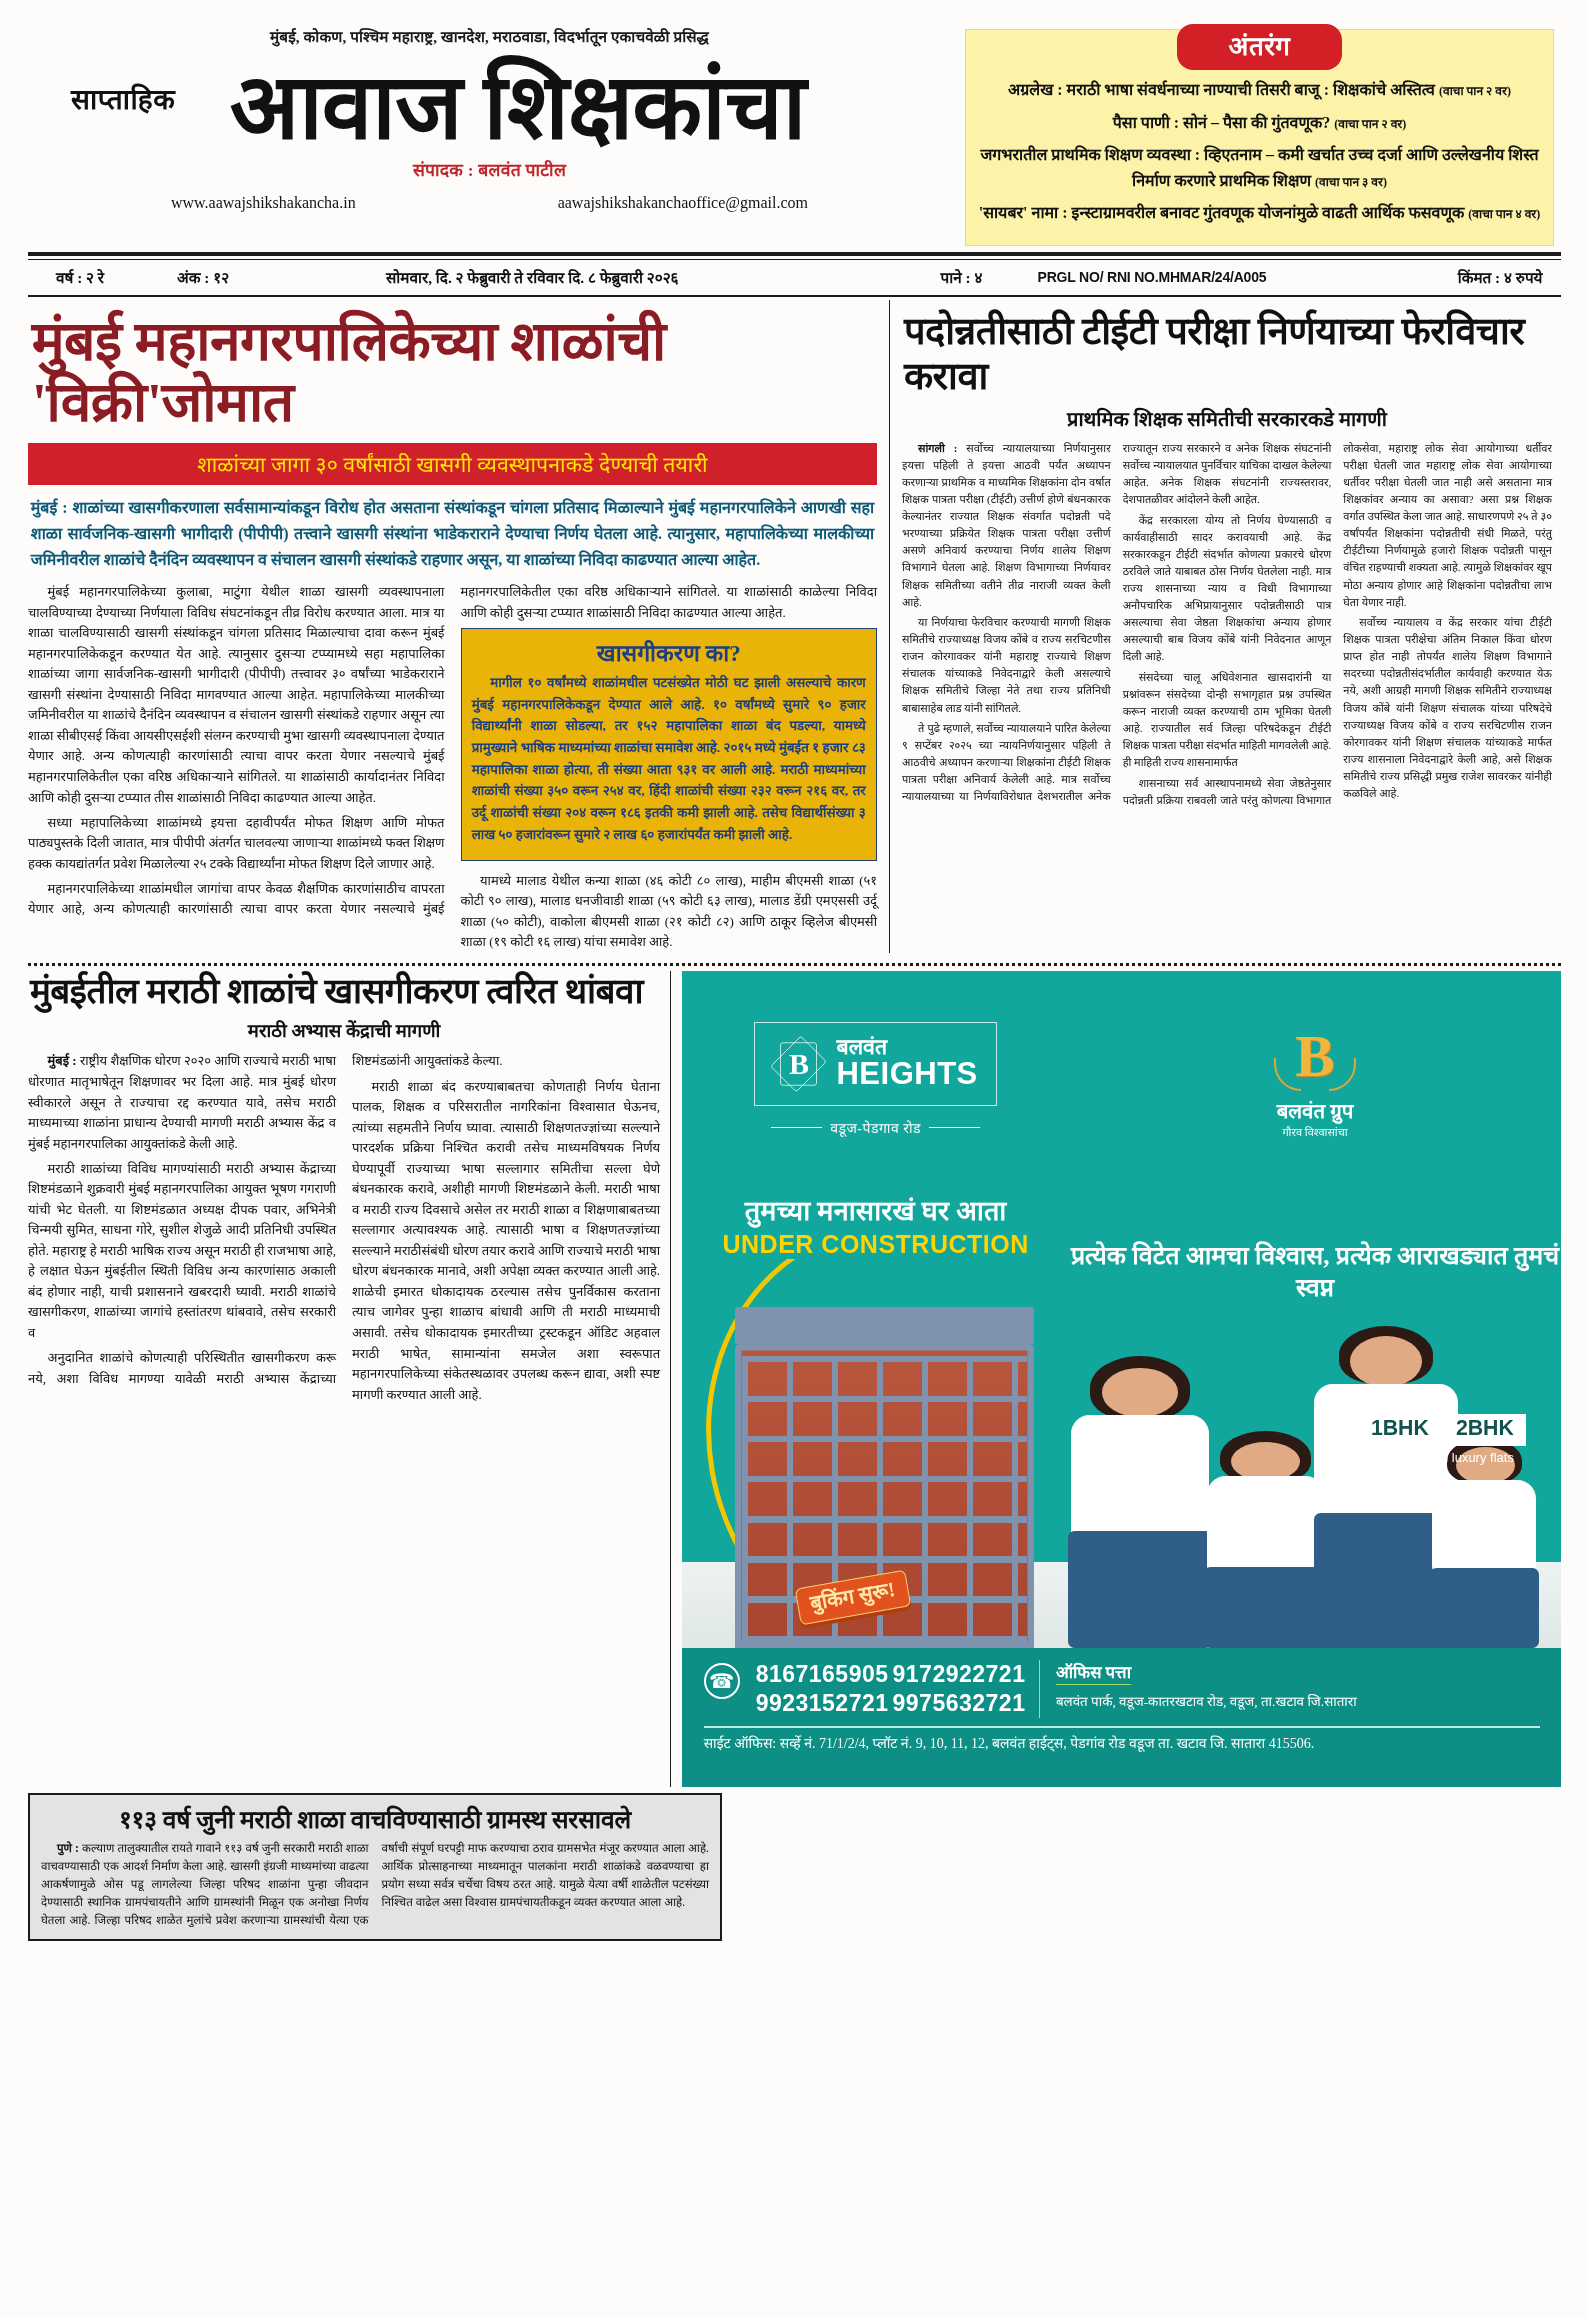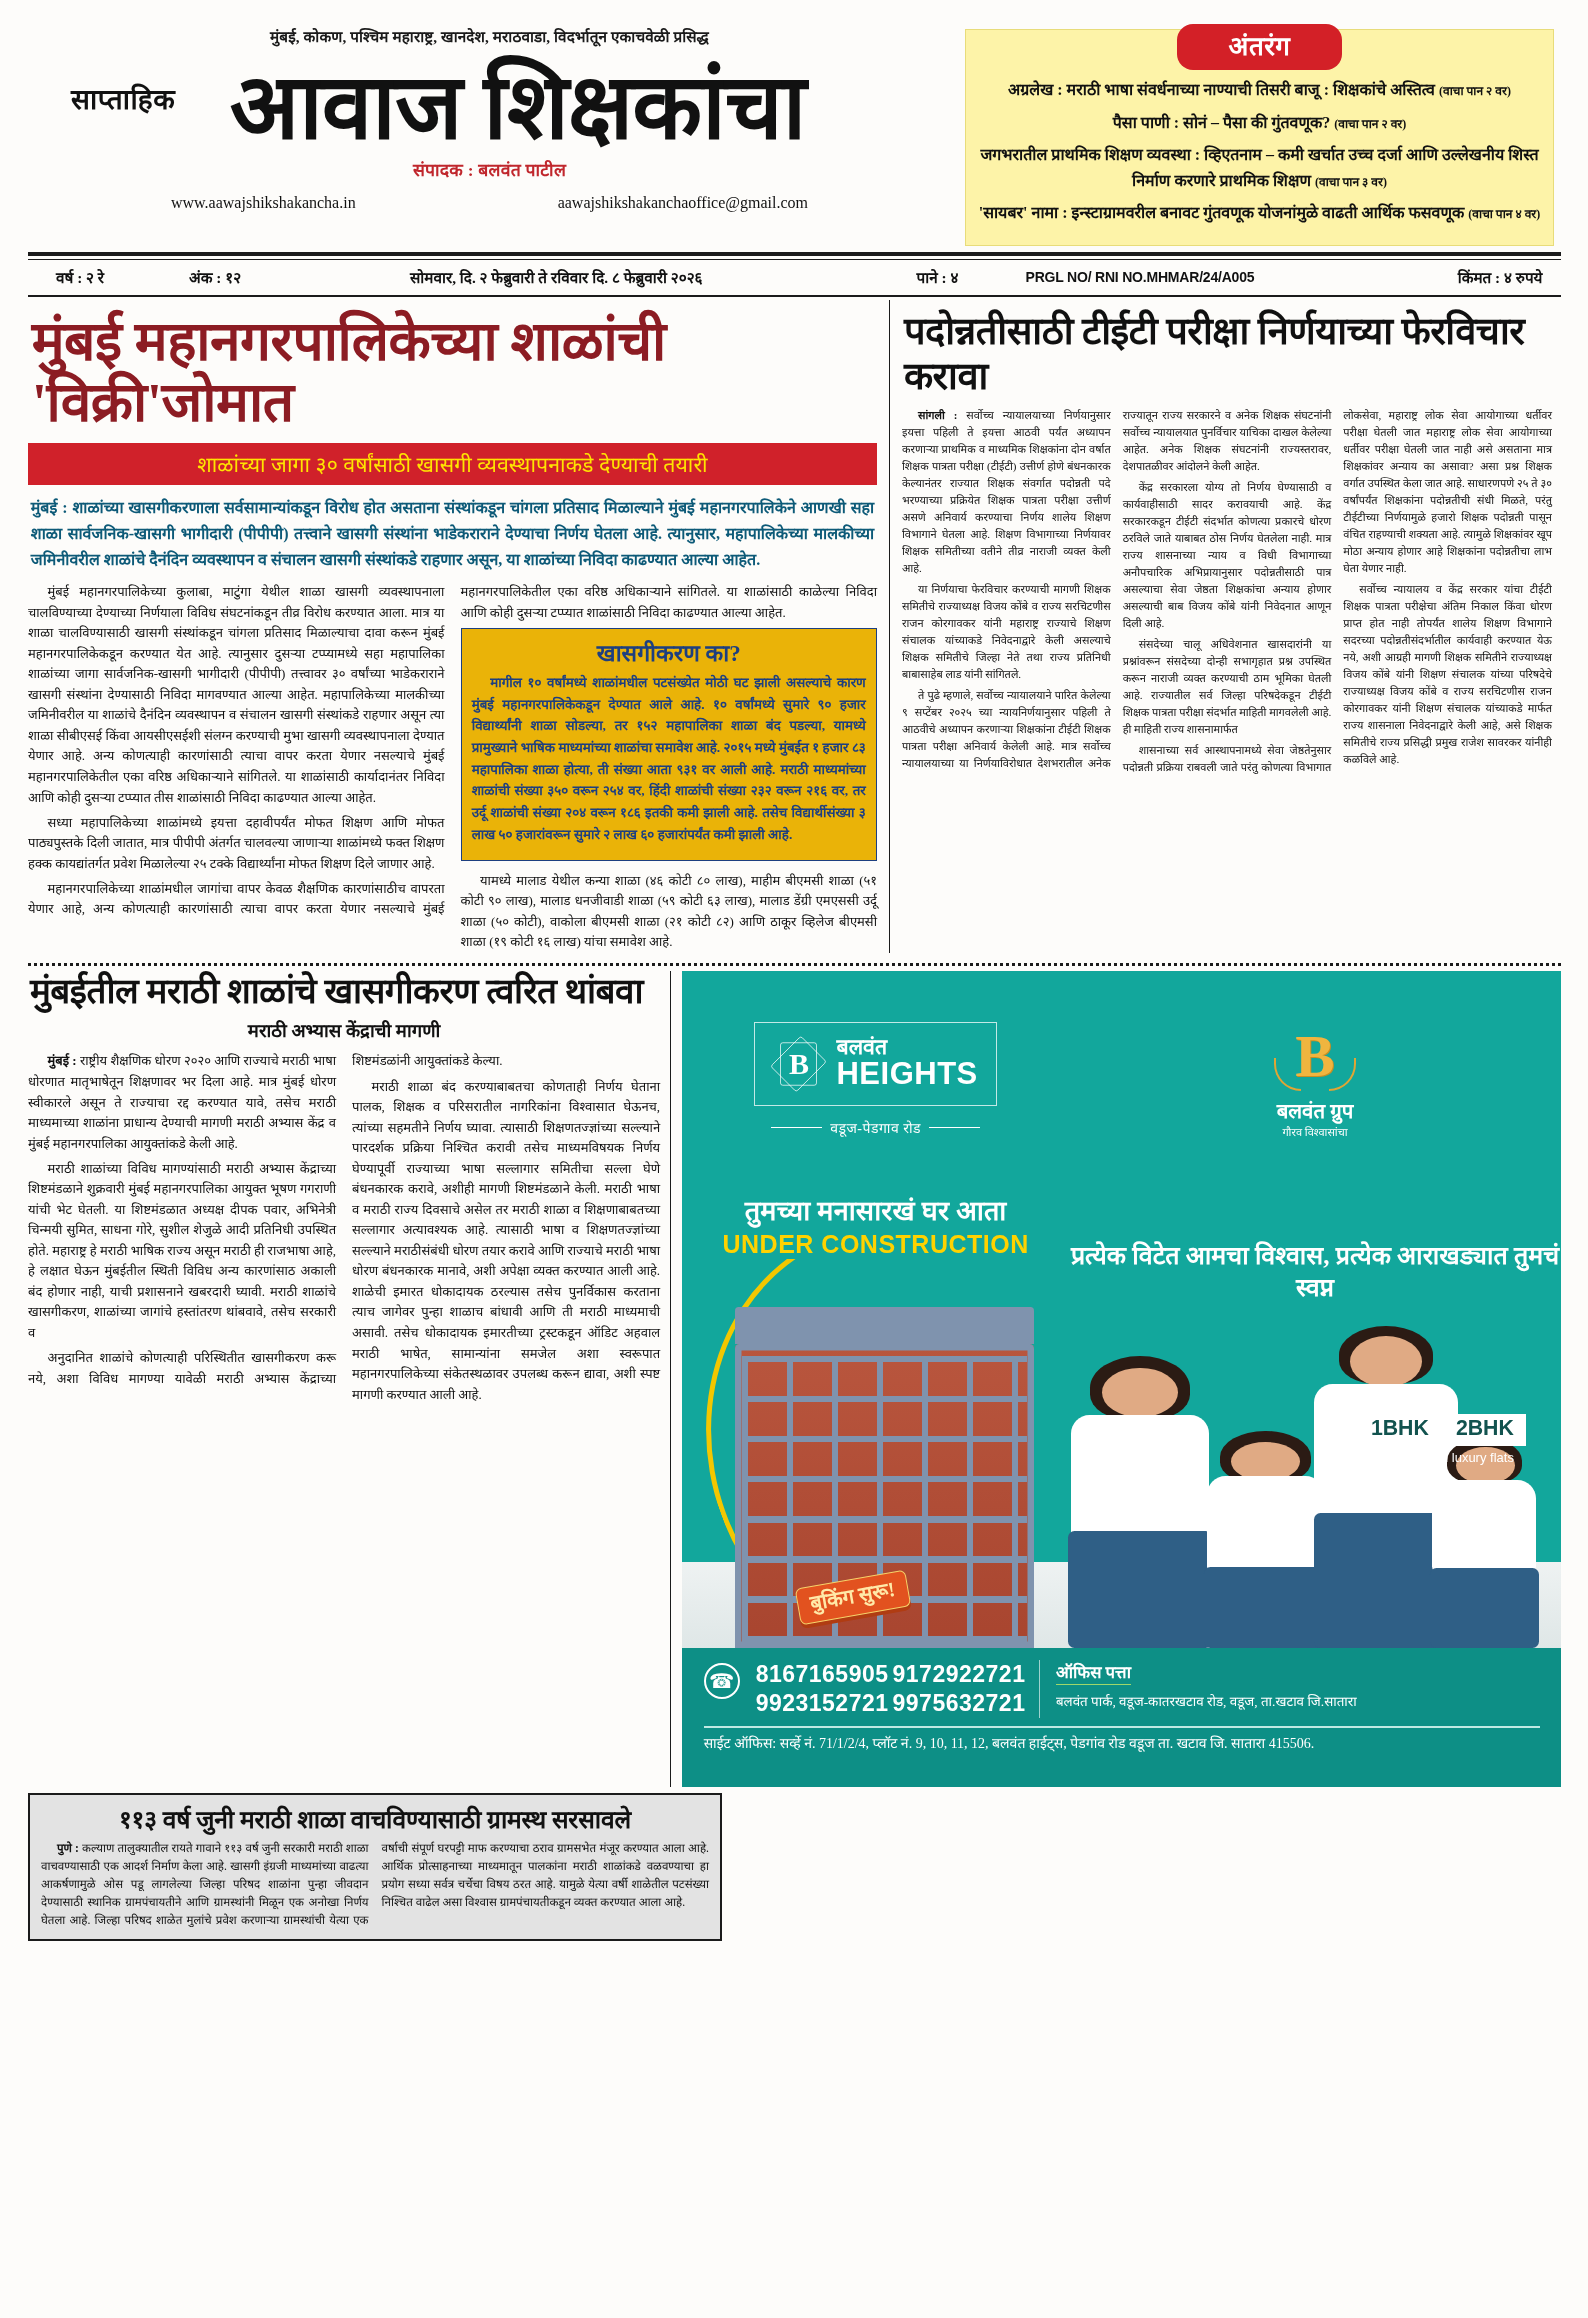--- a/index.html
+++ b/index.html
@@ -60,21 +60,21 @@
     text-align:center; font-size: 16px; line-height:1.62; color:#111;
     margin-bottom: 6.5px; font-weight:600;
   }
   .antarang-item .pg { font-size: 12px; font-weight:600; }
 
   
   .rule-thick { height:4.2px; background:#1b1b1b; margin-top: 6.5px; }
   .rule-thin  { height:1.4px; background:#1b1b1b; margin-top: 2.3px; }
   .inforow {
     display:flex; align-items:center; font-size:15.3px; font-weight:700;
-    color:#111; padding: 6.5px 18.5px 6.5px 28px; gap: 12px;
+    color:#111; padding: 6.5px 18.5px 6.5px 28px; gap: 0;
   }
   .inforow .c1 { width: 121px; }
   .inforow .c2 { width: 195px; }
   .inforow .c3 { flex:1; text-align:left; padding-left: 14px;}
   .inforow .c4 { width: 97px; }
   .inforow .c5 { width: 352px; font-family:"Liberation Sans",sans-serif; font-size:14px; letter-spacing:-0.2px;}
   .inforow .c6 { width: 153px; text-align:right; }
 
   
   .body-wrap { display:flex; gap: 12px; margin-top: 3.7px; }
@@ -374,20 +374,21 @@
         <div class="yellowbox">
           <h3>खासगीकरण का?</h3>
           <p>मागील १० वर्षांमध्ये शाळांमधील पटसंख्येत मोठी घट झाली असल्याचे कारण मुंबई महानगरपालिकेकडून देण्यात आले आहे. १० वर्षांमध्ये सुमारे ९० हजार विद्यार्थ्यांनी शाळा सोडल्या, तर १५२ महापालिका शाळा बंद पडल्या, यामध्ये प्रामुख्याने भाषिक माध्यमांच्या शाळांचा समावेश आहे. २०१५ मध्ये मुंबईत १ हजार ८३ महापालिका शाळा होत्या, ती संख्या आता ९३१ वर आली आहे. मराठी माध्यमांच्या शाळांची संख्या ३५० वरून २५४ वर, हिंदी शाळांची संख्या २३२ वरून २१६ वर, तर उर्दू शाळांची संख्या २०४ वरून १८६ इतकी कमी झाली आहे. तसेच विद्यार्थीसंख्या ३ लाख ५० हजारांवरून सुमारे २ लाख ६० हजारांपर्यंत कमी झाली आहे.</p>
         </div>
         <p>यामध्ये मालाड येथील कन्या शाळा (४६ कोटी ८० लाख), माहीम बीएमसी शाळा (५१ कोटी ९० लाख), मालाड धनजीवाडी शाळा (५९ कोटी ६३ लाख), मालाड डेंग्री एमएससी उर्दू शाळा (५० कोटी), वाकोला बीएमसी शाळा (२१ कोटी ८२) आणि ठाकूर व्हिलेज बीएमसी शाळा (१९ कोटी १६ लाख) यांचा समावेश आहे.</p>
       </div>
     </div>
 
     <div class="col-right">
       <div class="head-black">पदोन्नतीसाठी टीईटी परीक्षा निर्णयाच्या फेरविचार करावा</div>
+      <div class="subhead-black">प्राथमिक शिक्षक समितीची सरकारकडे मागणी</div>
 
       <div class="cols3">
         <p>
           <span class="bold-dl">सांगली :</span>
           <span>सर्वोच्च न्यायालयाच्या निर्णयानुसार इयत्ता पहिली ते इयत्ता आठवी पर्यंत अध्यापन करणाऱ्या प्राथमिक व माध्यमिक शिक्षकांना दोन वर्षात शिक्षक पात्रता परीक्षा (टीईटी) उत्तीर्ण होणे बंधनकारक केल्यानंतर राज्यात शिक्षक संवर्गात पदोन्नती पदे भरण्याच्या प्रक्रियेत शिक्षक पात्रता परीक्षा उत्तीर्ण असणे अनिवार्य करण्याचा निर्णय शालेय शिक्षण विभागाने घेतला आहे. शिक्षण विभागाच्या निर्णयावर शिक्षक समितीच्या वतीने तीव्र नाराजी व्यक्त केली आहे.</span>
         </p>
         <p>या निर्णयाचा फेरविचार करण्याची मागणी शिक्षक समितीचे राज्याध्यक्ष विजय कोंबे व राज्य सरचिटणीस राजन कोरगावकर यांनी महाराष्ट्र राज्याचे शिक्षण संचालक यांच्याकडे निवेदनाद्वारे केली असल्याचे शिक्षक समितीचे जिल्हा नेते तथा राज्य प्रतिनिधी बाबासाहेब लाड यांनी सांगितले.</p>
         <p>ते पुढे म्हणाले, सर्वोच्च न्यायालयाने पारित केलेल्या ९ सप्टेंबर २०२५ च्या न्यायनिर्णयानुसार पहिली ते आठवीचे अध्यापन करणाऱ्या शिक्षकांना टीईटी शिक्षक पात्रता परीक्षा अनिवार्य केलेली आहे. मात्र सर्वोच्च न्यायालयाच्या या निर्णयाविरोधात देशभरातील अनेक राज्यातून राज्य सरकारने व अनेक शिक्षक संघटनांनी सर्वोच्च न्यायालयात पुनर्विचार याचिका दाखल केलेल्या आहेत. अनेक शिक्षक संघटनांनी राज्यस्तरावर, देशपातळीवर आंदोलने केली आहेत.</p>
         <p>केंद्र सरकारला योग्य तो निर्णय घेण्यासाठी व कार्यवाहीसाठी सादर करावयाची आहे. केंद्र सरकारकडून टीईटी संदर्भात कोणत्या प्रकारचे धोरण ठरविले जाते याबाबत ठोस निर्णय घेतलेला नाही. मात्र राज्य शासनाच्या न्याय व विधी विभागाच्या अनौपचारिक अभिप्रायानुसार पदोन्नतीसाठी पात्र असल्याचा सेवा जेष्ठता शिक्षकांचा अन्याय होणार असल्याची बाब विजय कोंबे यांनी निवेदनात आणून दिली आहे.</p>
         <p>संसदेच्या चालू अधिवेशनात खासदारांनी या प्रश्नांवरून संसदेच्या दोन्ही सभागृहात प्रश्न उपस्थित करून नाराजी व्यक्त करण्याची ठाम भूमिका घेतली आहे. राज्यातील सर्व जिल्हा परिषदेकडून टीईटी शिक्षक पात्रता परीक्षा संदर्भात माहिती मागवलेली आहे. ही माहिती राज्य शासनामार्फत</p>

